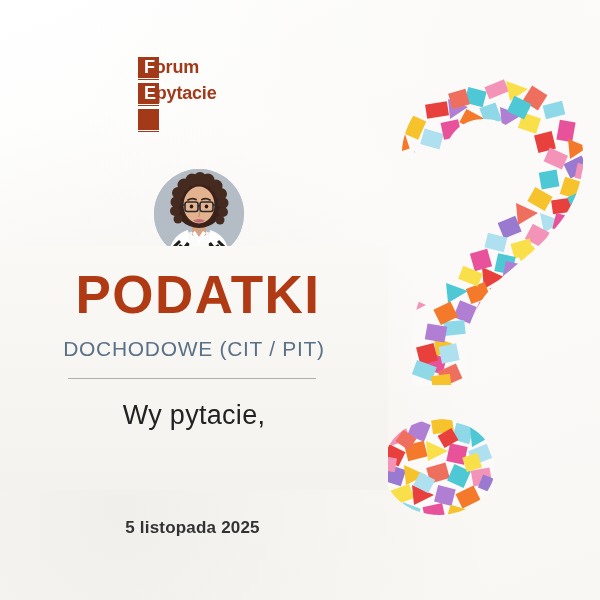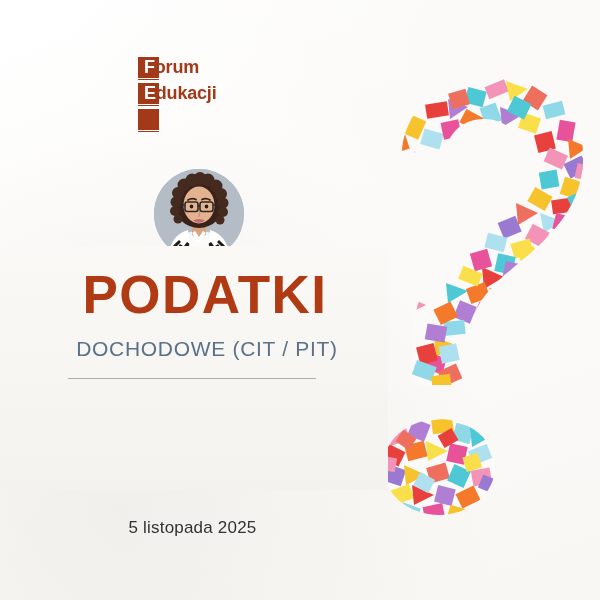--- a/index.html
+++ b/index.html
@@ -88,41 +88,40 @@
     position: absolute;
     left: -10px;
     top: 246px;
     width: 398px;
     height: 244px;
     background: linear-gradient(180deg, #fbf9f6 0%, #f7f5f1 60%, #f4f2ee 100%);
   }
 
   #title {
     position: absolute;
-    left: 11px;
+    left: 4px;
     top: 268px;
     width: 388px;
     text-align: center;
     font-size: 53px;
     font-weight: bold;
     color: #b03a14;
     letter-spacing: 1.5px;
     line-height: 1;
   }
   #subtitle {
     position: absolute;
     left: 0;
     top: 337px;
     width: 388px;
     text-align: center;
     font-size: 21px;
     font-weight: 400;
     color: #5b7187;
     letter-spacing: 0.7px;
-    margin-left: 13px;
   }
   #divider {
     position: absolute;
     left: 68px;
     top: 378px;
     width: 248px;
     height: 1px;
     background: #aeaeae;
   }
   #tagline {
@@ -139,21 +138,21 @@
   }
   #tagline .l2 { display: block; }
 
   #date {
     position: absolute;
     left: 0;
     top: 518px;
     width: 385px;
     text-align: center;
     font-size: 17px;
-    font-weight: 400;
+    font-weight: 700;
     color: #333333;
     letter-spacing: 0.2px;
   }
 
   
   #qmark {
     position: absolute;
     left: 340px;
     top: 55px;
     width: 260px;
@@ -304,21 +303,21 @@
 
   <div id="logo">
     <div class="logo-row">
       <span class="logo-sq"></span>
       <span class="logo-rule"></span>
       <span class="logo-text"><span class="cap">F</span><span>orum</span></span>
     </div>
     <div class="logo-row">
       <span class="logo-sq"></span>
       <span class="logo-rule"></span>
-      <span class="logo-text"><span class="cap">E</span><span>dukacji</span></span>
+      <span class="logo-text"><span class="cap">E</span><span>pytacie</span></span>
     </div>
     <div class="logo-row">
       <span class="logo-sq"></span>
       <span class="logo-rule"></span>
     </div>
   </div>
 
   <div id="avatar">
     <svg width="90" height="90" viewBox="0 0 90 90">
       <rect x="0" y="0" width="90" height="90" fill="#b4bcc6"></rect>
@@ -390,17 +389,18 @@
 
   <div id="panel"></div>
 
   <div id="title">PODATKI</div>
 
   <div id="subtitle">DOCHODOWE (CIT / PIT)</div>
 
   <div id="divider"></div>
 
   <div id="tagline">
+    <span class="l1">Wy pytacie,</span>
   </div>
 
   <div id="date">5 listopada 2025</div>
 
 </div>
 
 </body></html>

